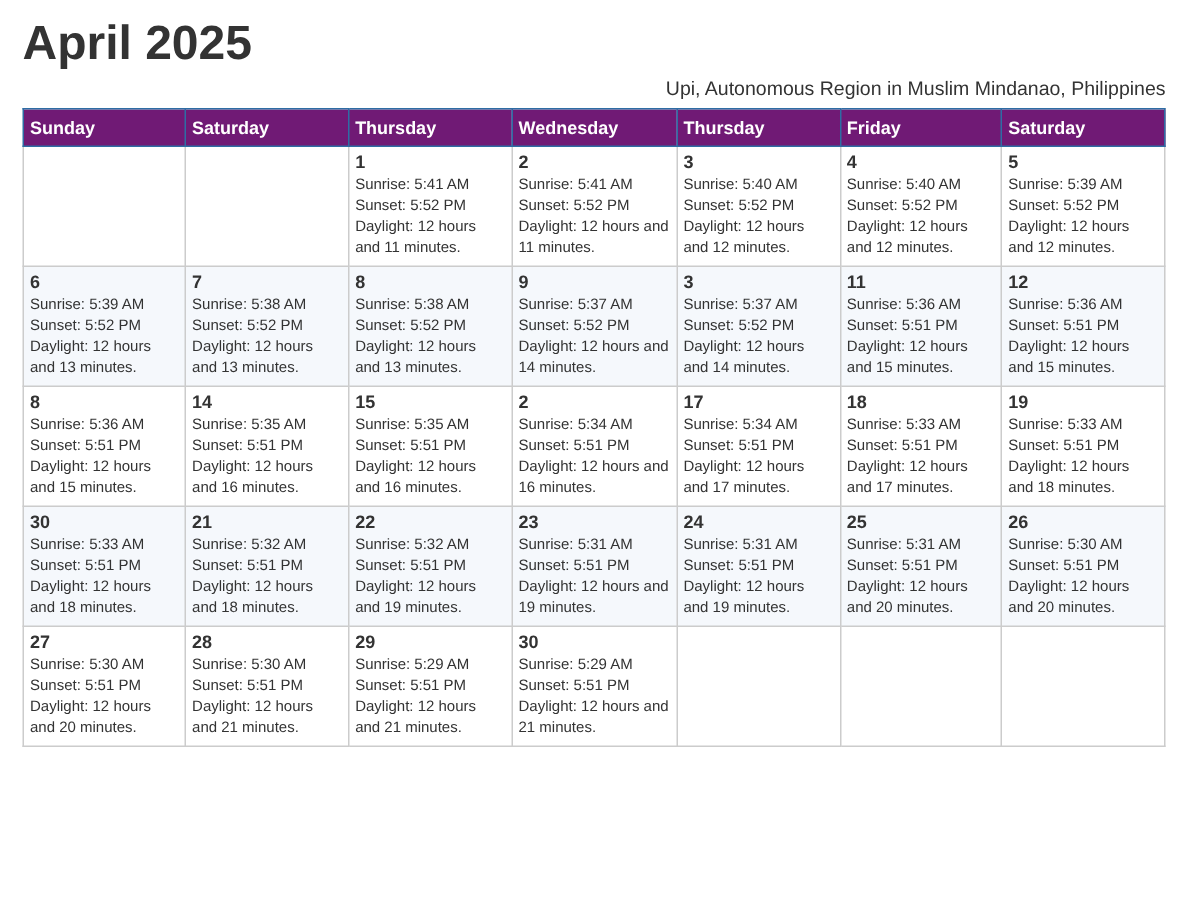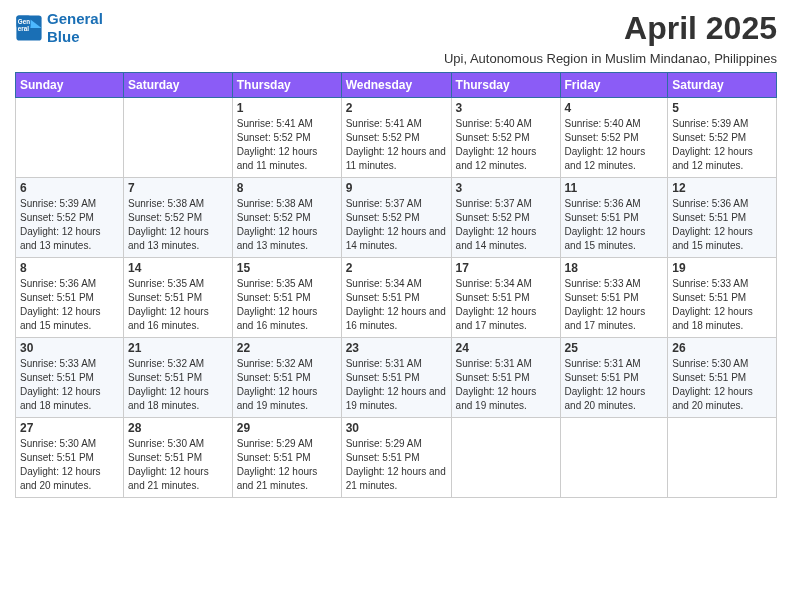--- a/index.html
+++ b/index.html
@@ -47,21 +47,21 @@
       color: #333;
       text-align: right;
       margin-bottom: 6px;
     }
     table {
       width: 100%;
       border-collapse: collapse;
       font-size: 11px;
     }
     thead tr th {
-      background: #8b5cf6;
+      background: #701a75;
       color: #fff;
       padding: 5px 4px;
       text-align: left;
       font-size: 12px;
       border: 1px solid #2e6da4;
     }
     tbody tr td {
       border: 1px solid #ccc;
       vertical-align: top;
       padding: 3px 4px;
@@ -87,33 +87,20 @@
       color: #333;
     }
     .empty-cell {
       background: #fff !important;
     }
   </style>
 </head>
 <body>
 
 <div class="header">
-  <div class="logo">
-    <svg class="logo-icon" viewBox="0 0 40 40">
-      <rect x="2" y="2" width="36" height="36" rx="4" fill="#1a6fb5"></rect>
-      <polygon points="22,8 38,20 22,20" fill="#4db8ff"></polygon>
-      <rect x="2" y="2" width="20" height="18" rx="3" fill="#1a6fb5"></rect>
-      <text x="4" y="14" font-size="9" fill="white" font-weight="bold">Gen</text>
-      <text x="4" y="24" font-size="9" fill="white" font-weight="bold">eral</text>
-    </svg>
-    <div class="logo-text">
-      <div><span>General</span></div>
-      <div><span style="color:#1a6fb5">Blue</span></div>
-    </div>
-  </div>
   <div class="title-block">
     <div class="month-title">April 2025</div>
   </div>
 </div>
 
 <div class="subtitle">Upi, Autonomous Region in Muslim Mindanao, Philippines</div>
 
 <table>
   <thead>
     <tr>

